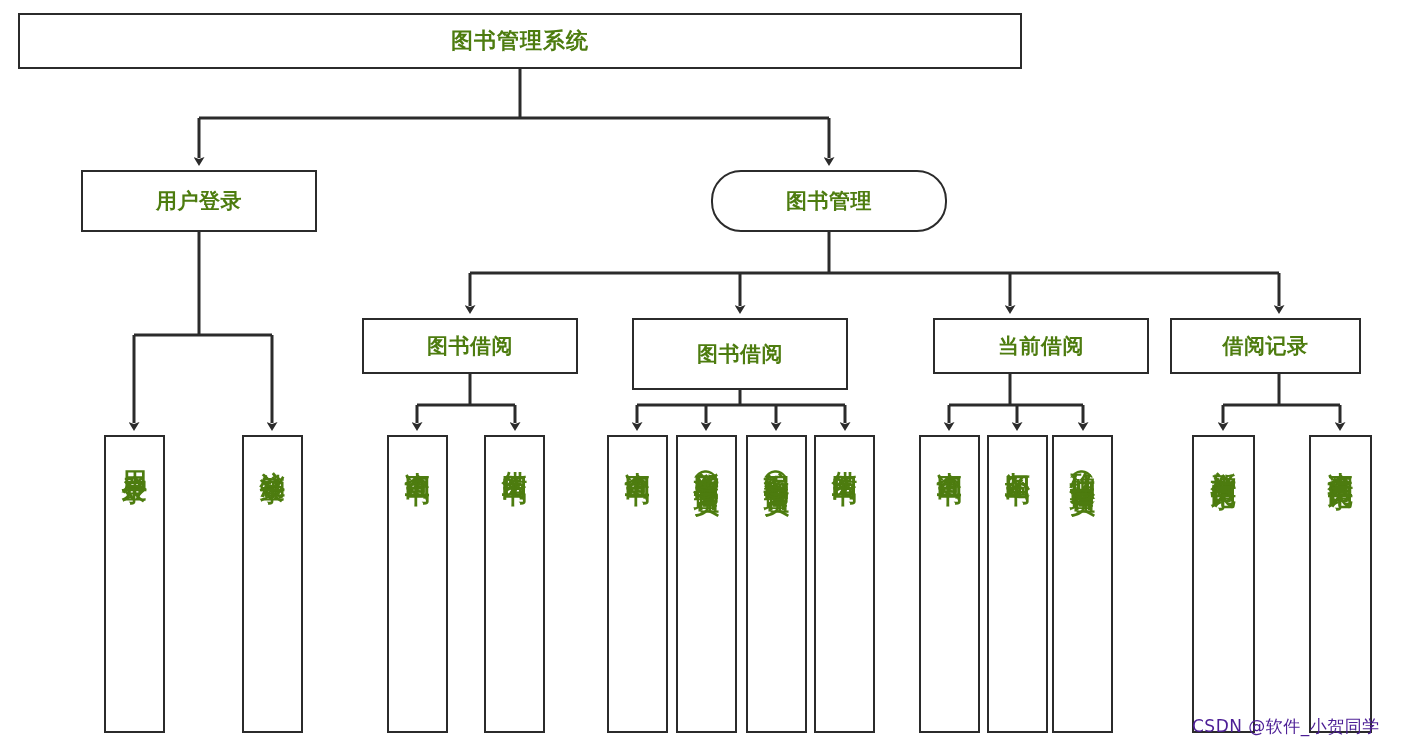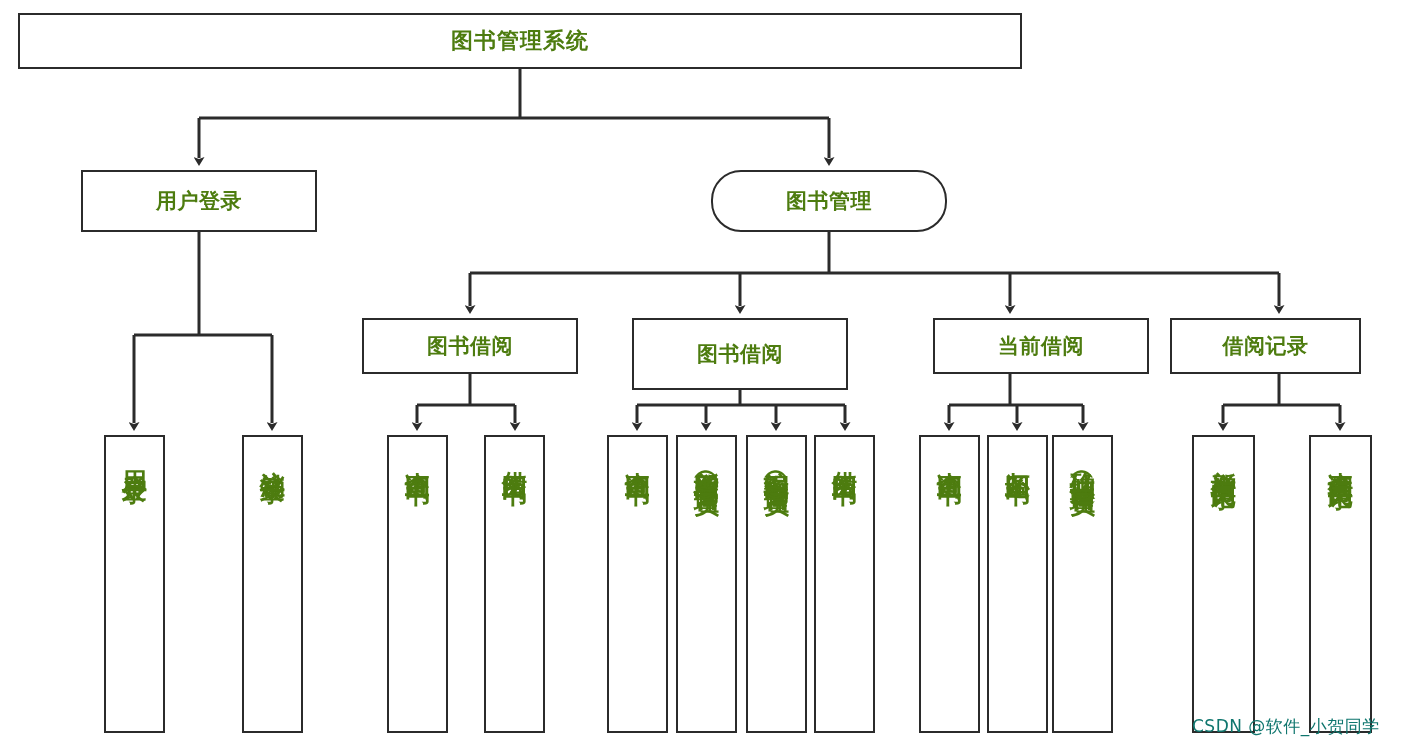--- a/index.html
+++ b/index.html
@@ -188,15 +188,15 @@
   <div class="node vertical" style="left: 1052px; top: 435px; width: 61px; height: 298px; border-color: rgb(43, 43, 43); background: rgb(255, 255, 255); color: rgb(26, 26, 26);">
     <span class="label">确认归还（管理员）</span>
   </div>
   <div class="node vertical" style="left: 1192px; top: 435px; width: 63px; height: 298px; border-color: rgb(43, 43, 43); background: rgb(255, 255, 255); color: rgb(26, 26, 26);">
     <span class="label">新增借阅记录</span>
   </div>
   <div class="node vertical" style="left: 1309px; top: 435px; width: 63px; height: 298px; border-color: rgb(43, 43, 43); background: rgb(255, 255, 255); color: rgb(26, 26, 26);">
     <span class="label">查询借阅记录</span>
   </div>
 
-  <div class="watermark" style="left: 1192px; top: 715px; color: #0f766e;">CSDN @软件_小贺同学</div>
+  <div class="watermark" style="left: 1192px; top: 715px; color: #4c1d95;">CSDN @软件_小贺同学</div>
 
 </div>
 
 </body></html>

